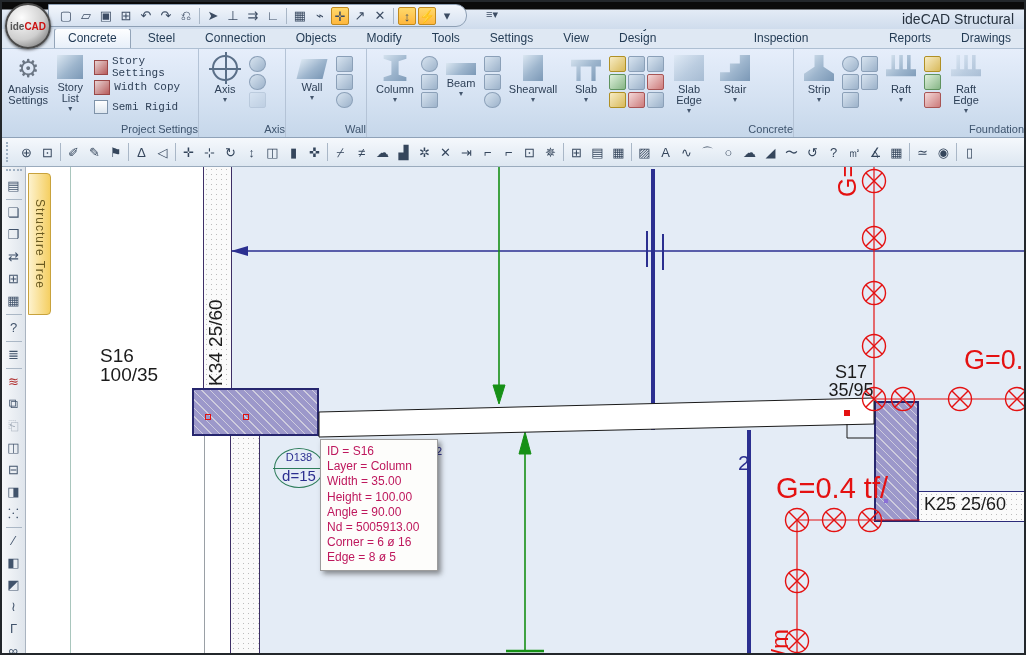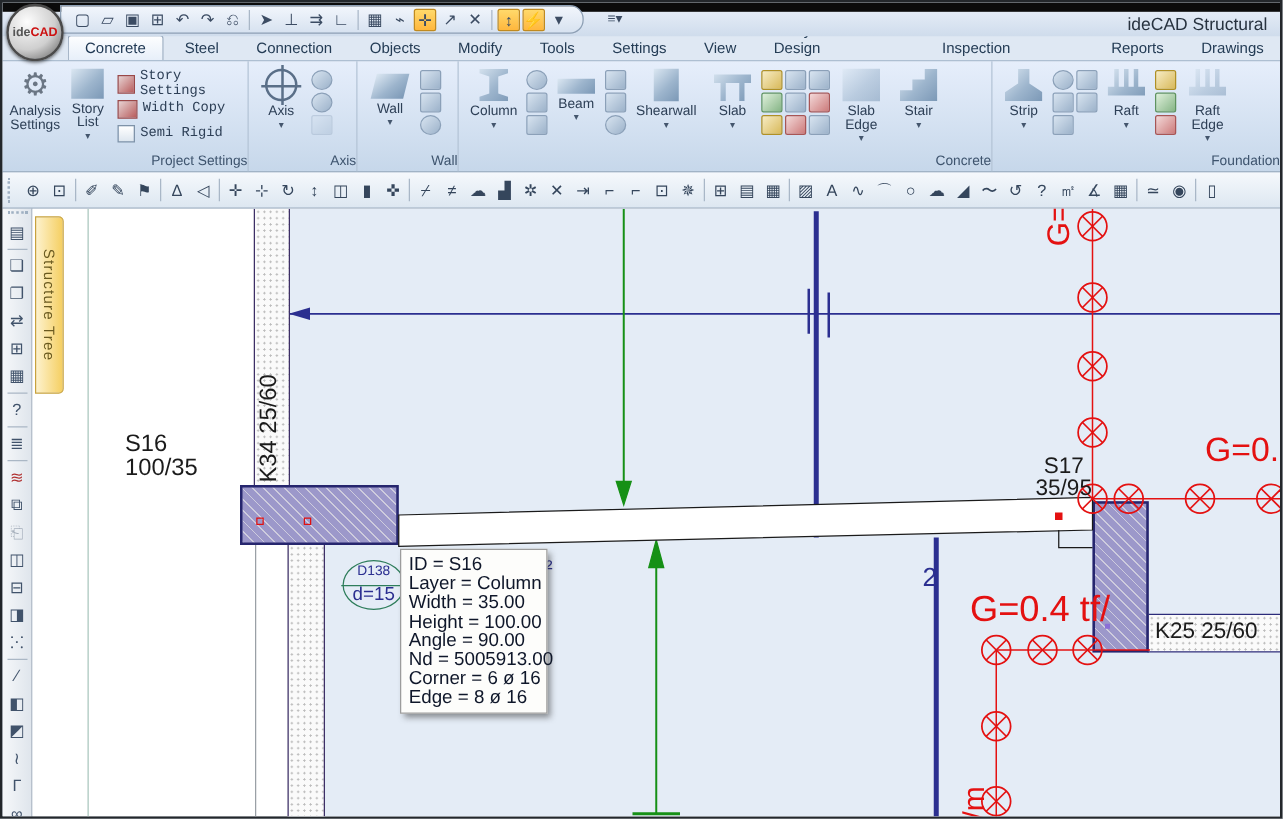--- a/index.html
+++ b/index.html
@@ -85,21 +85,21 @@
   .colrect{position:absolute;background-color:#9c98ca;background-image:repeating-linear-gradient(45deg,rgba(255,255,240,.5) 0 1px,transparent 1px 6px);border:2px solid #26266e;box-sizing:border-box;}
   .c-s16{left:166px;top:221px;width:127px;height:48px;}
   .c-s17{left:848px;top:234px;width:45px;height:121px;}
   .rebar{position:absolute;width:6px;height:6px;border:1.5px solid #e01010;box-sizing:border-box;}
   svg.overlay{position:absolute;left:0;top:0;pointer-events:none;}
   .lab{position:absolute;color:#1b1b1b;font-size:19px;line-height:19px;white-space:nowrap;}
   .red{color:#e41111;}
   .navy{color:#2b2f90;}
   .rot{transform:rotate(-90deg);transform-origin:0 0;}
   .ttbox{position:absolute;left:294px;top:272px;width:104px;background:#fdfdfb;border:1px solid #9c9c9c;box-shadow:3px 3px 5px rgba(40,40,40,.5);padding:4px 6px;z-index:10;}
-  .ttbox .tl{font-size:15px;line-height:15.2px;color:#0f172a;white-space:nowrap;}
+  .ttbox .tl{font-size:12px;line-height:15.2px;color:#be185d;white-space:nowrap;}
   .domecircle{position:absolute;left:248px;top:281px;width:50px;height:40px;border:1.5px solid #2e7d5b;border-radius:50%;box-sizing:border-box;z-index:4;text-align:center;}
   .domecircle .mid{position:absolute;left:-2px;right:-2px;top:50%;border-top:1.2px solid #2e7d5b;}
   .domecircle .dt{font-size:11px;color:#2b2f90;line-height:17px;}
   .domecircle .db{font-size:15px;color:#2b2f90;line-height:19px;}
   .frag{position:absolute;z-index:3;}
   .treetab{position:absolute;left:2px;top:6px;width:21px;height:140px;background:linear-gradient(90deg,#fdf2cd,#f5cf62);border:1px solid #c8a23c;border-radius:0 4px 4px 0;z-index:6;display:flex;align-items:center;justify-content:center;}
   .treetab span{writing-mode:vertical-rl;font-size:12px;color:#6a5a20;letter-spacing:1px;}
 </style>
 </head>
 <body>
@@ -502,21 +502,21 @@
 
       <div class="ttbox">
 
       <div class="tl">ID = S16</div>
           <div class="tl">Layer = Column</div>
           <div class="tl">Width = 35.00</div>
           <div class="tl">Height = 100.00</div>
           <div class="tl">Angle = 90.00</div>
           <div class="tl">Nd = 5005913.00</div>
           <div class="tl">Corner = 6 ø 16</div>
-          <div class="tl">Edge = 8 ø 16</div>
+          <div class="tl">Edge = 8 ø 5</div>
         </div>
 
       <div class="treetab">
         <span>Structure Tree</span>
       </div>
     </div>
   </div>
 </div>
 
 </body></html>

